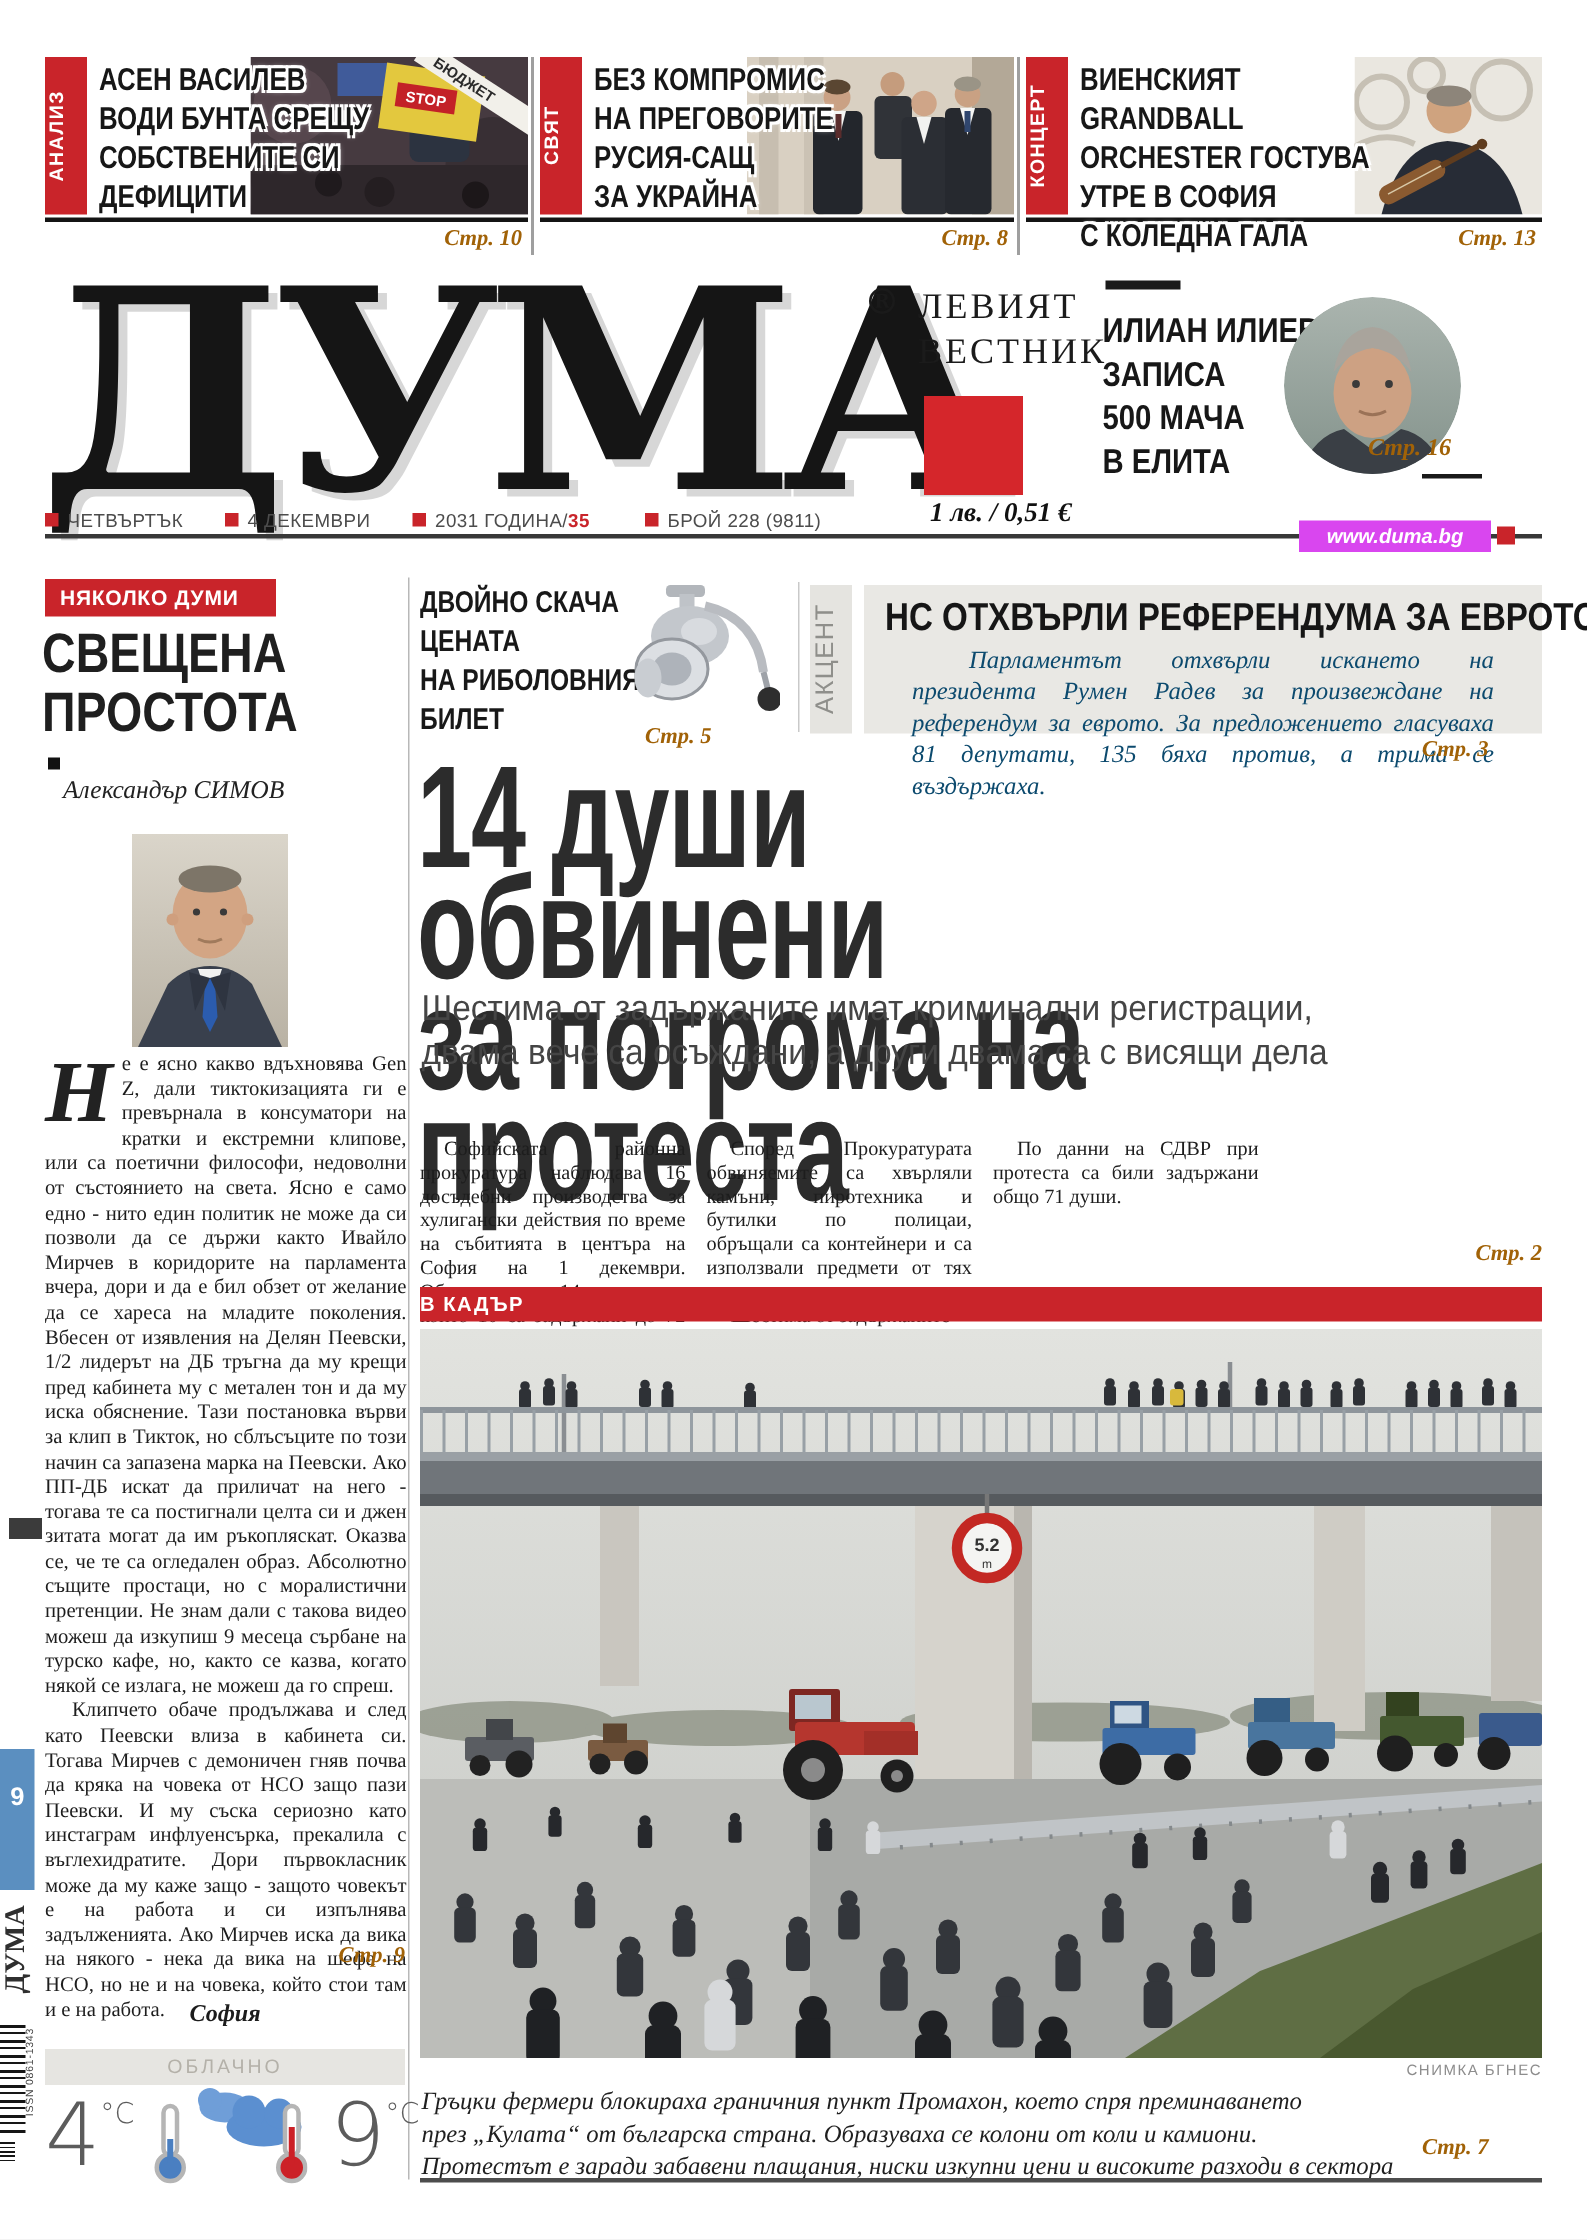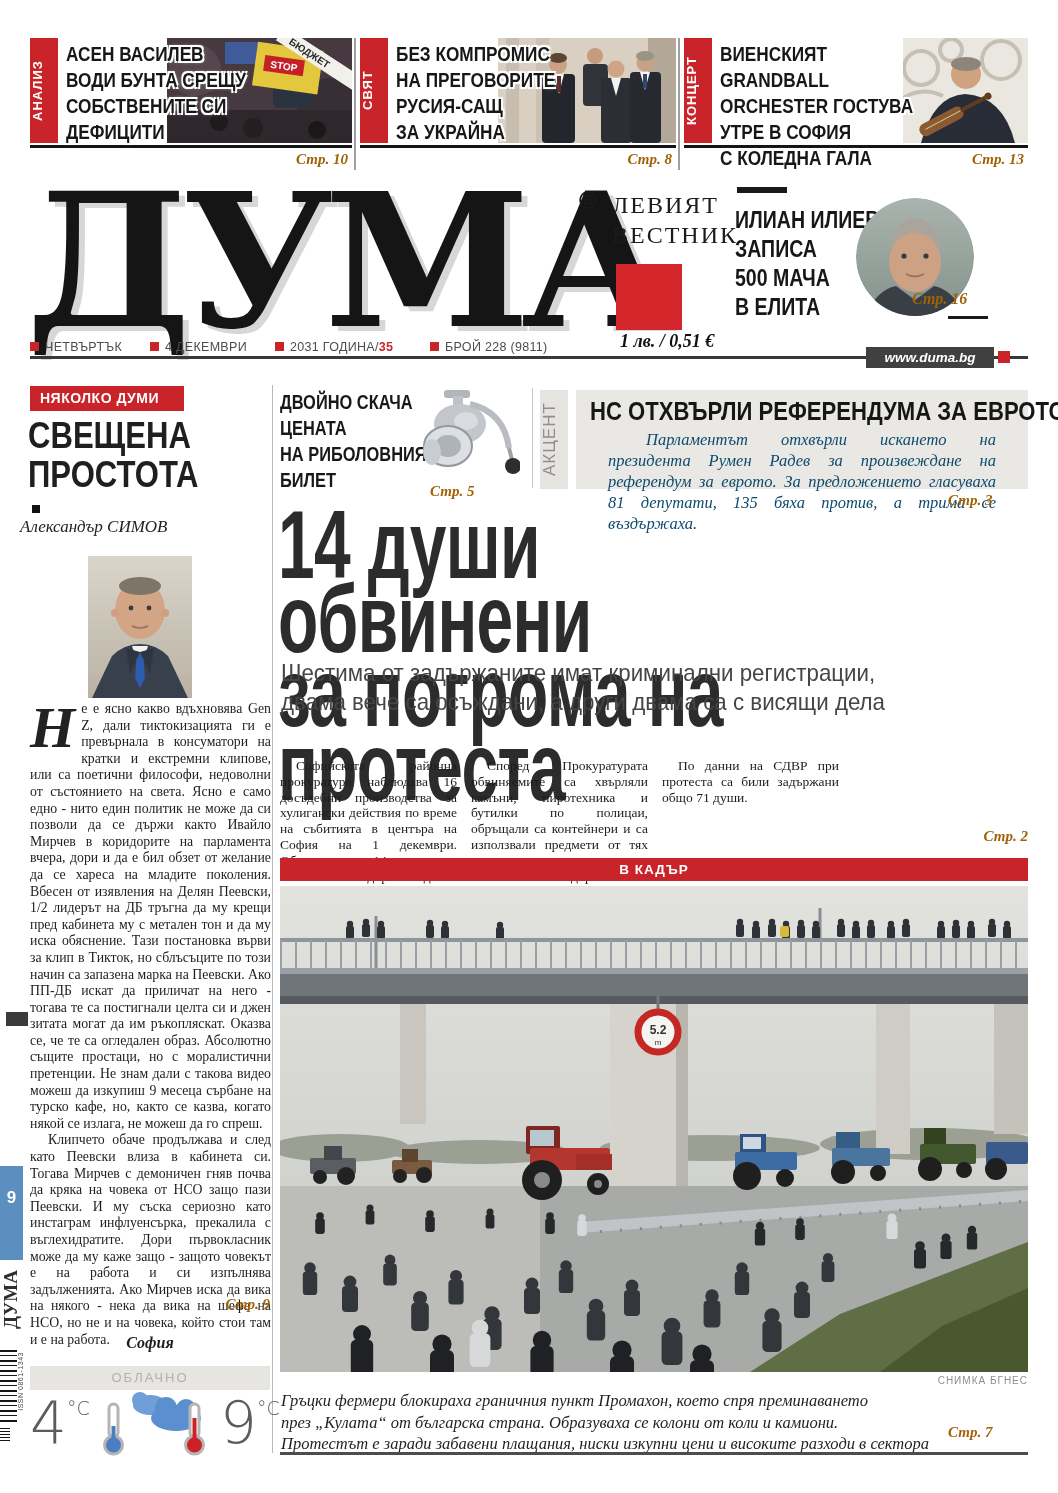--- a/index.html
+++ b/index.html
@@ -49,29 +49,29 @@
   .promo-photo { position:absolute; left:856px; top:198px; width:118px; height:118px; border-radius:50%; overflow:hidden; }
   .promo-page { position:absolute; left:912px; top:290px; font:bold italic 16px "Liberation Serif", serif; }
   .promo-underline { position:absolute; left:948px; top:316px; width:40px; height:3px; background:#1a1a1a; }
 
   
   .dl-item { position:absolute; top:340px; font:12.5px "Liberation Sans", sans-serif; color:#4c4c4c; letter-spacing:.3px; }
   .dl-item .sq { display:inline-block; width:9px; height:9px; background:#c9242a; margin-right:6px; }
   .dl-red { color:#c9242a; font-weight:bold; }
   .price { position:absolute; left:620px; top:331px; font:bold italic 18px "Liberation Serif", serif; color:#111; }
   .rule { position:absolute; left:30px; top:356px; width:998px; height:3px; background:#383838; }
-  .site-box { position:absolute; left:866px; top:347px; width:128px; height:21px; background:#404040; color:#fff; font:bold italic 13.5px/21px "Liberation Sans", sans-serif; text-align:center; }
+  .site-box { position:absolute; left:866px; top:347px; width:128px; height:21px; background:#d946ef; color:#fff; font:bold italic 13.5px/21px "Liberation Sans", sans-serif; text-align:center; }
   .site-sq { position:absolute; left:998px; top:351px; width:12px; height:12px; background:#c9242a; }
 
   
   .vdiv { position:absolute; left:272px; top:385px; width:1px; height:1068px; background:#b8b8b8; }
   .kicker { position:absolute; left:30px; top:386px; width:154px; height:25px; background:#c9242a; color:#fff; font:bold 14px/25px "Liberation Sans", sans-serif; padding-left:10px; letter-spacing:.5px; }
   .op-title { position:absolute; left:28px; top:416px; font:bold 37px/1.06 "Liberation Sans", sans-serif; color:#1f1f1f; transform:scaleX(.84); transform-origin:left top; white-space:pre-line; }
   .op-bullet { position:absolute; left:32px; top:505px; width:8px; height:8px; background:#111; }
-  .op-author { position:absolute; left:20px; top:517px; font:italic 17px "Liberation Serif", serif; color:#222; }
+  .op-author { position:absolute; left:42px; top:517px; font:italic 17px "Liberation Serif", serif; color:#222; }
   .op-photo { position:absolute; left:88px; top:556px; width:104px; height:142px; }
   .op-body { position:absolute; left:30px; top:701px; width:241px; font:13.8px/16.6px "Liberation Serif", serif; text-align:justify; color:#1d1d1d; }
   .op-body p.ind { text-indent:18px; }
   .dropcap { float:left; font:italic bold 58px/46px "Liberation Serif", serif; padding:4px 6px 0 0; color:#222; }
   .op-page { position:absolute; left:30px; top:1296px; width:240px; text-align:right; }
 
   
   .wx-city { position:absolute; left:30px; top:1334px; width:240px; text-align:center; font:bold italic 16px "Liberation Serif", serif; }
   .wx-bar { position:absolute; left:30px; top:1355px; width:240px; height:24px; background:#e6e5e1; color:#b4b1a9; font:13px/24px "Liberation Sans", sans-serif; text-align:center; letter-spacing:2px;margin-top:11px; }
   .wx-row { position:absolute; left:30px; top:1388px; width:245px; height:78px; }
@@ -106,21 +106,21 @@
   
   .headline { position:absolute; left:278px; top:508px; font:bold 97px/74px "Liberation Sans", sans-serif; color:#2c2c2c; transform:scaleX(.68); transform-origin:left top; white-space:pre-line; letter-spacing:-1px; }
   .subhead { position:absolute; left:281px; top:658px; font:24px/29px "Liberation Sans", sans-serif; color:#454545; transform:scaleX(.93); transform-origin:left top; white-space:pre-line; }
   .cols { position:absolute; left:280px; top:758px; width:748px; display:flex; gap:14px; }
   .col { width:177px; font:13.5px/15.8px "Liberation Serif", serif; text-align:justify; color:#1d1d1d; }
   .col p { text-indent:16px; }
   .col p.cont { text-indent:0; }
   .story-page { position:absolute; left:938px; top:828px; width:90px; text-align:right; }
 
   
-  .band { position:absolute; left:280px; top:858px; width:748px; height:23px; background:#c9242a; color:#fff; font:bold 13.5px/23px "Liberation Sans", sans-serif; text-align:center; letter-spacing:1px; }
+  .band { position:absolute; left:280px; top:858px; width:748px; height:23px; background:#c9242a; color:#fff; font:bold 13.5px/23px "Liberation Sans", sans-serif; text-align:left; letter-spacing:1px; }
   .feature-photo { position:absolute; left:280px; top:886px; width:748px; height:486px; overflow:hidden; }
   .credit { position:absolute; left:760px; top:1375px; width:268px; text-align:right; font:10px "Liberation Sans", sans-serif; color:#8d8d8d; letter-spacing:1px; }
   .caption { position:absolute; left:281px; top:1390px; width:680px; font:italic 16.5px/21.5px "Liberation Serif", serif; color:#1f1f1f; white-space:pre-line; }
   .caption-page { position:absolute; left:948px; top:1424px; }
   .bottom-rule { position:absolute; left:280px; top:1452px; width:748px; height:3px; background:#4d4d4d; }
 </style>
 </head>
 <body>
 
 <div class="page">

